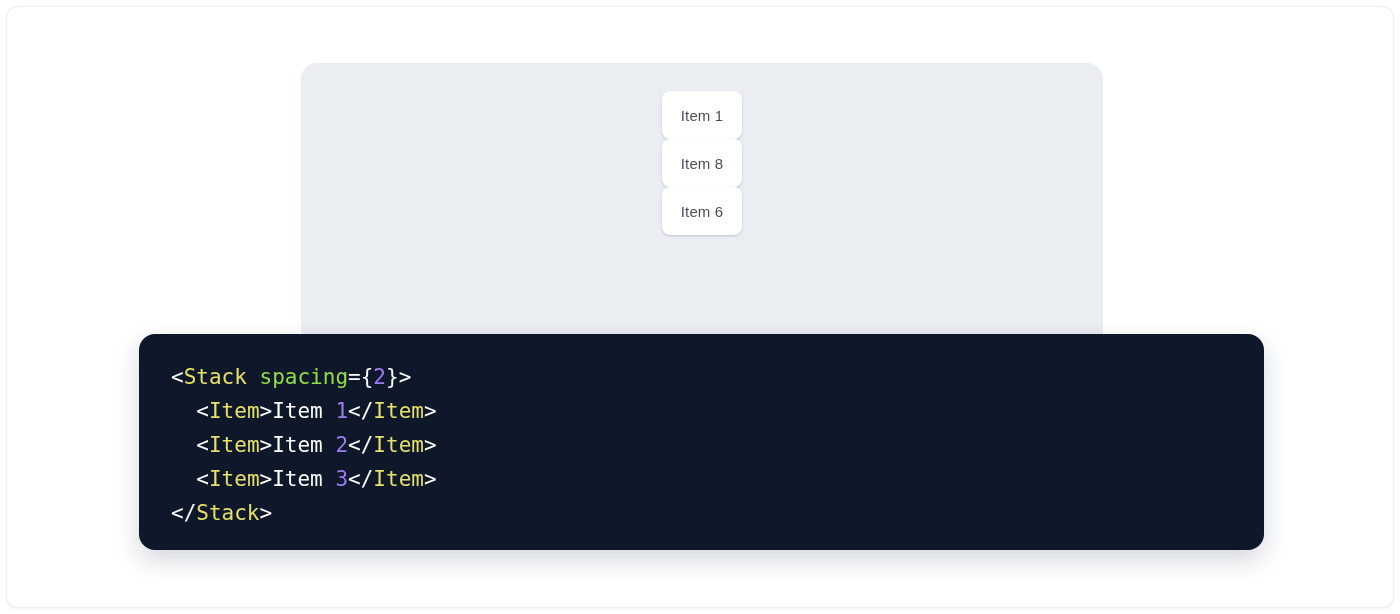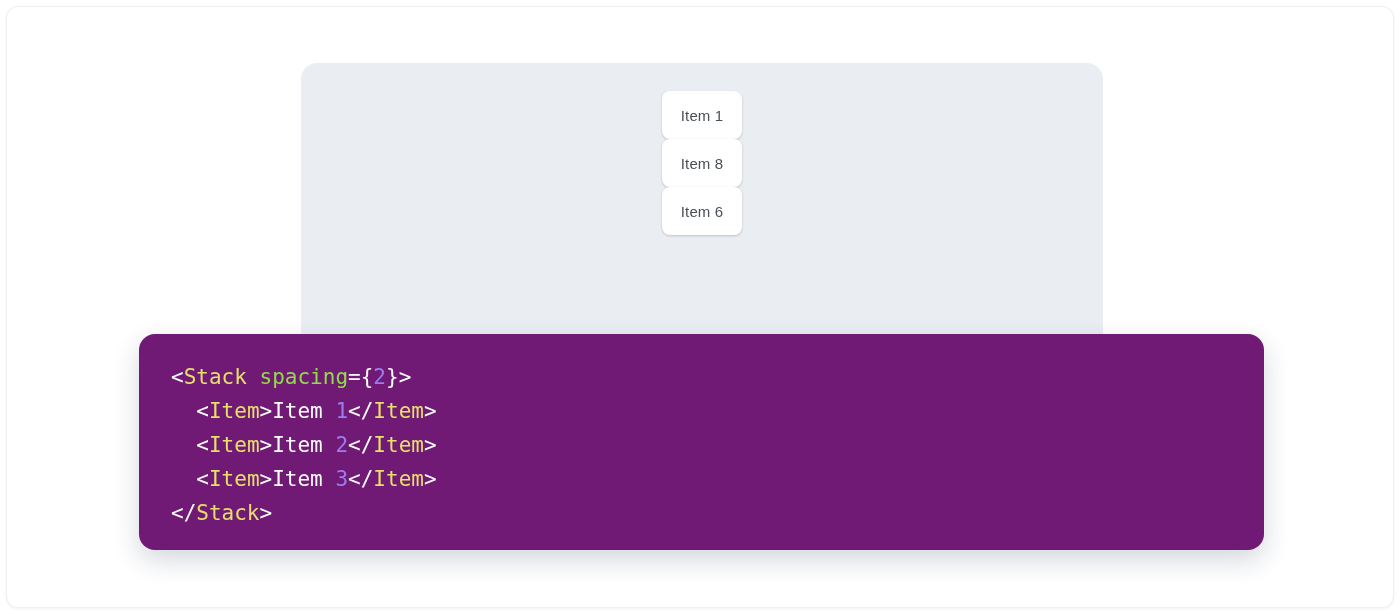--- a/index.html
+++ b/index.html
@@ -66,21 +66,21 @@
     letter-spacing: 0.1px;
   }
 
   
   .code-panel {
     position: absolute;
     left: 132px;              
     top: 327px;               
     width: 1125px;            
     height: 216px;            
-    background: #701a75;
+    background: #0f172a;
     border-radius: 16px;
     box-shadow: 0 10px 26px rgba(12, 31, 61, 0.18);
     overflow: hidden;
   }
 
   .code-block {
     position: absolute;
     left: 32px;
     top: 26px;
     font-family: "DejaVu Sans Mono", monospace;

